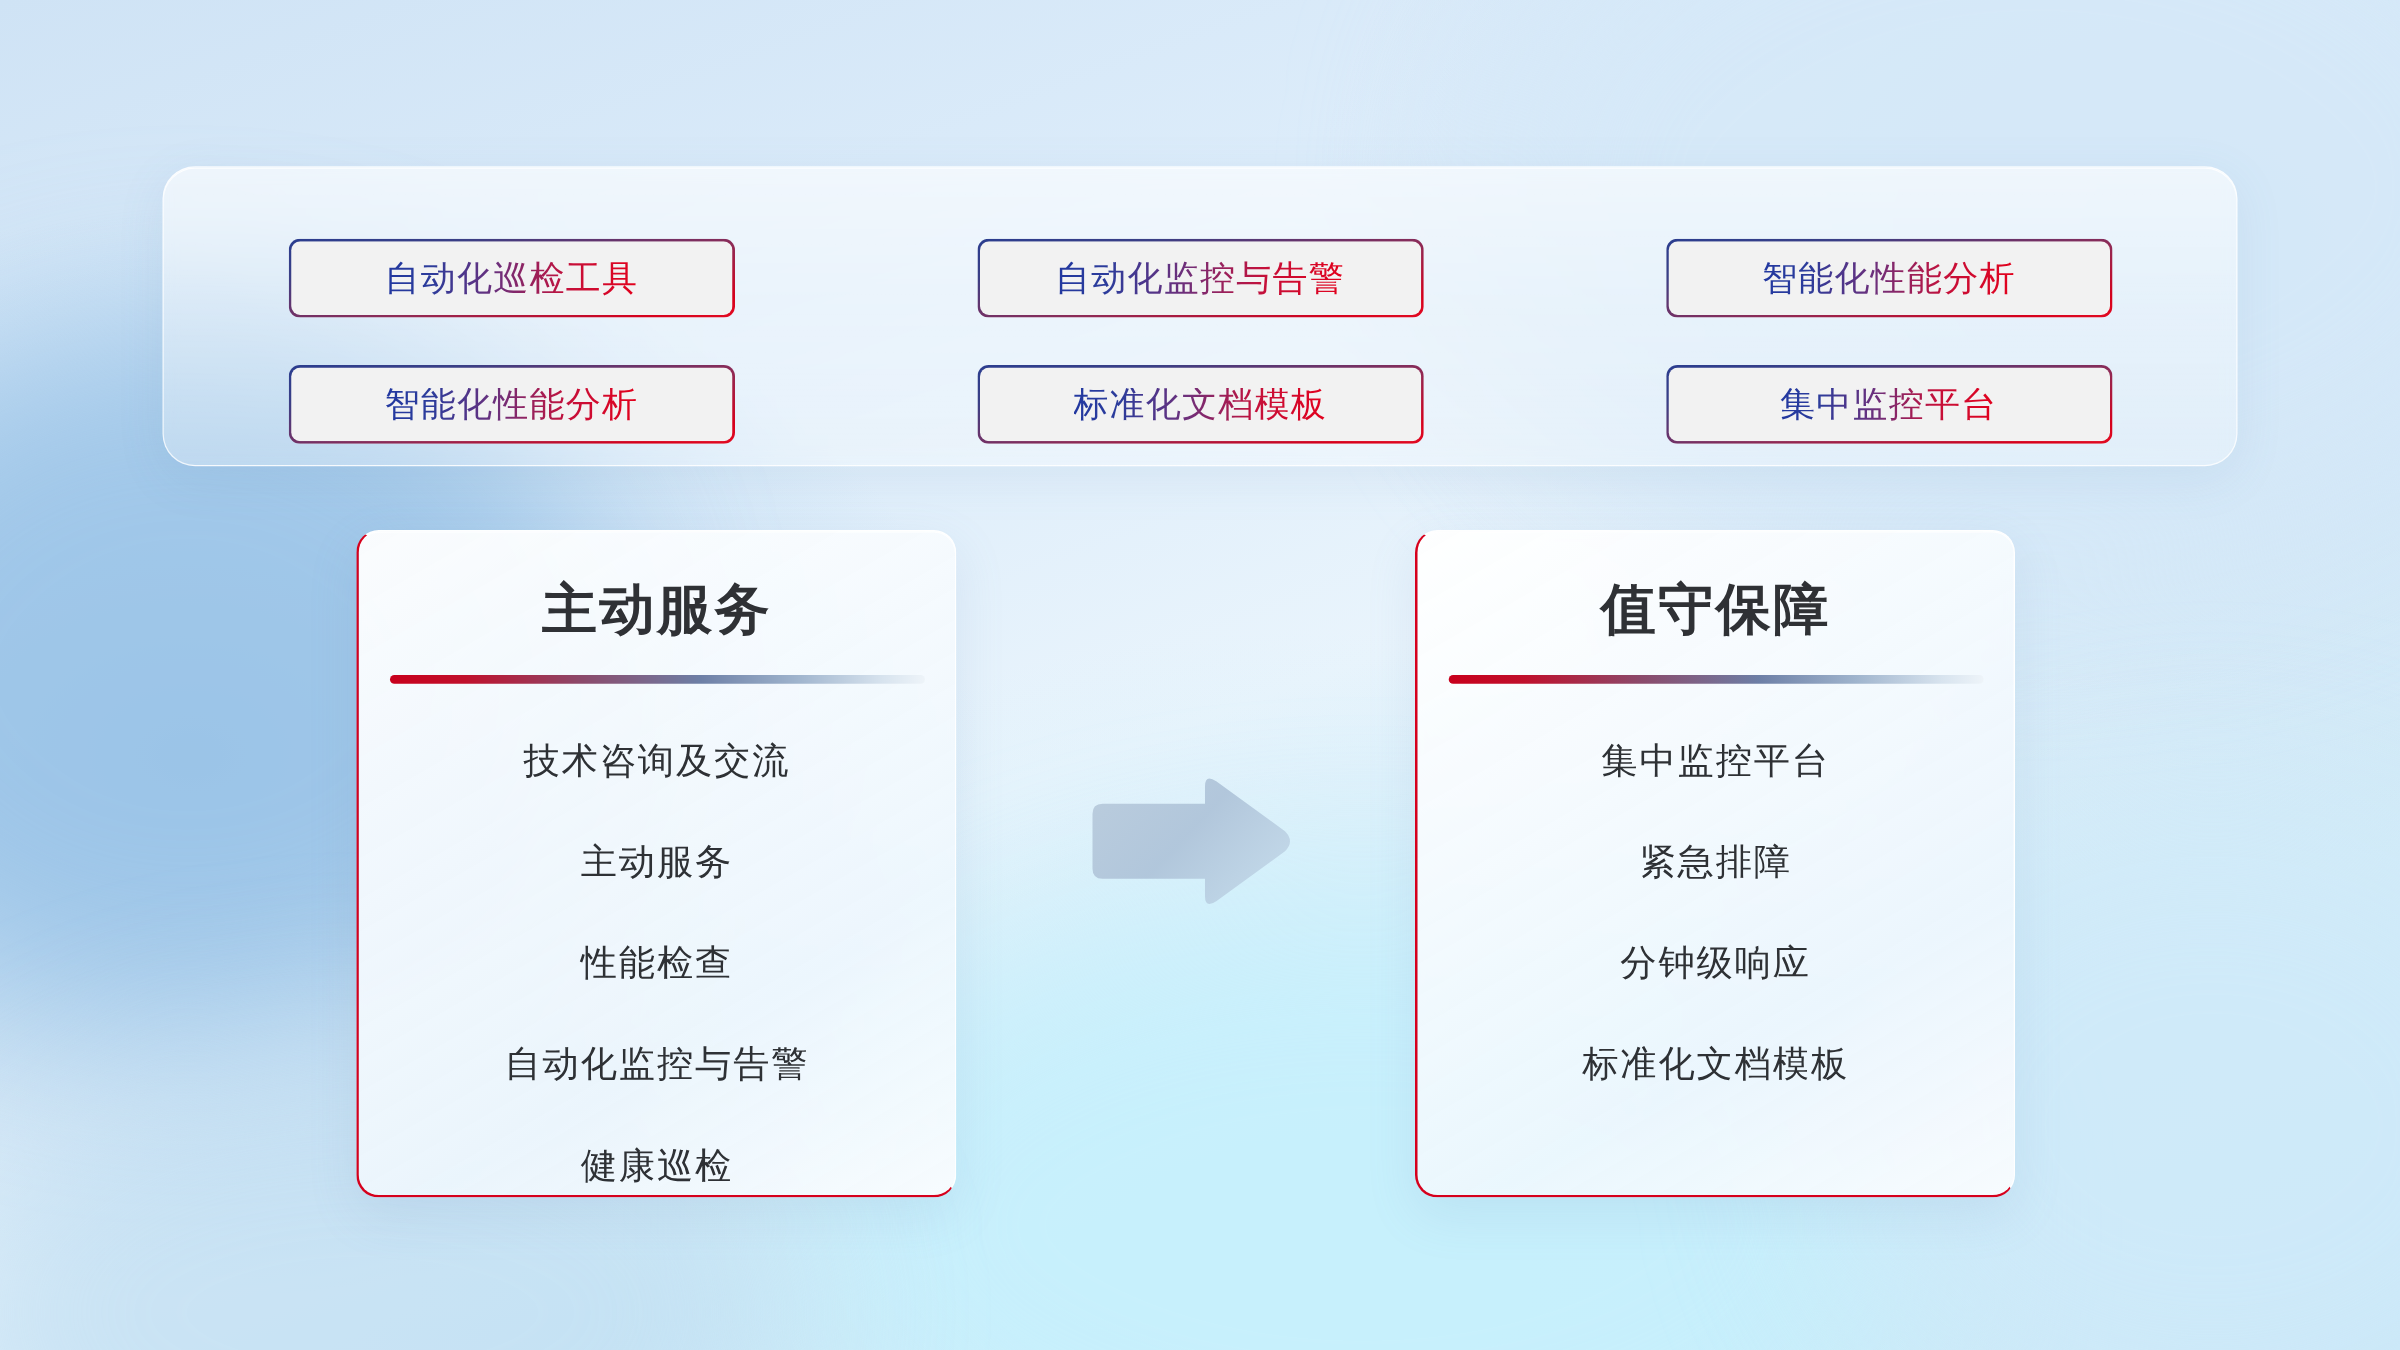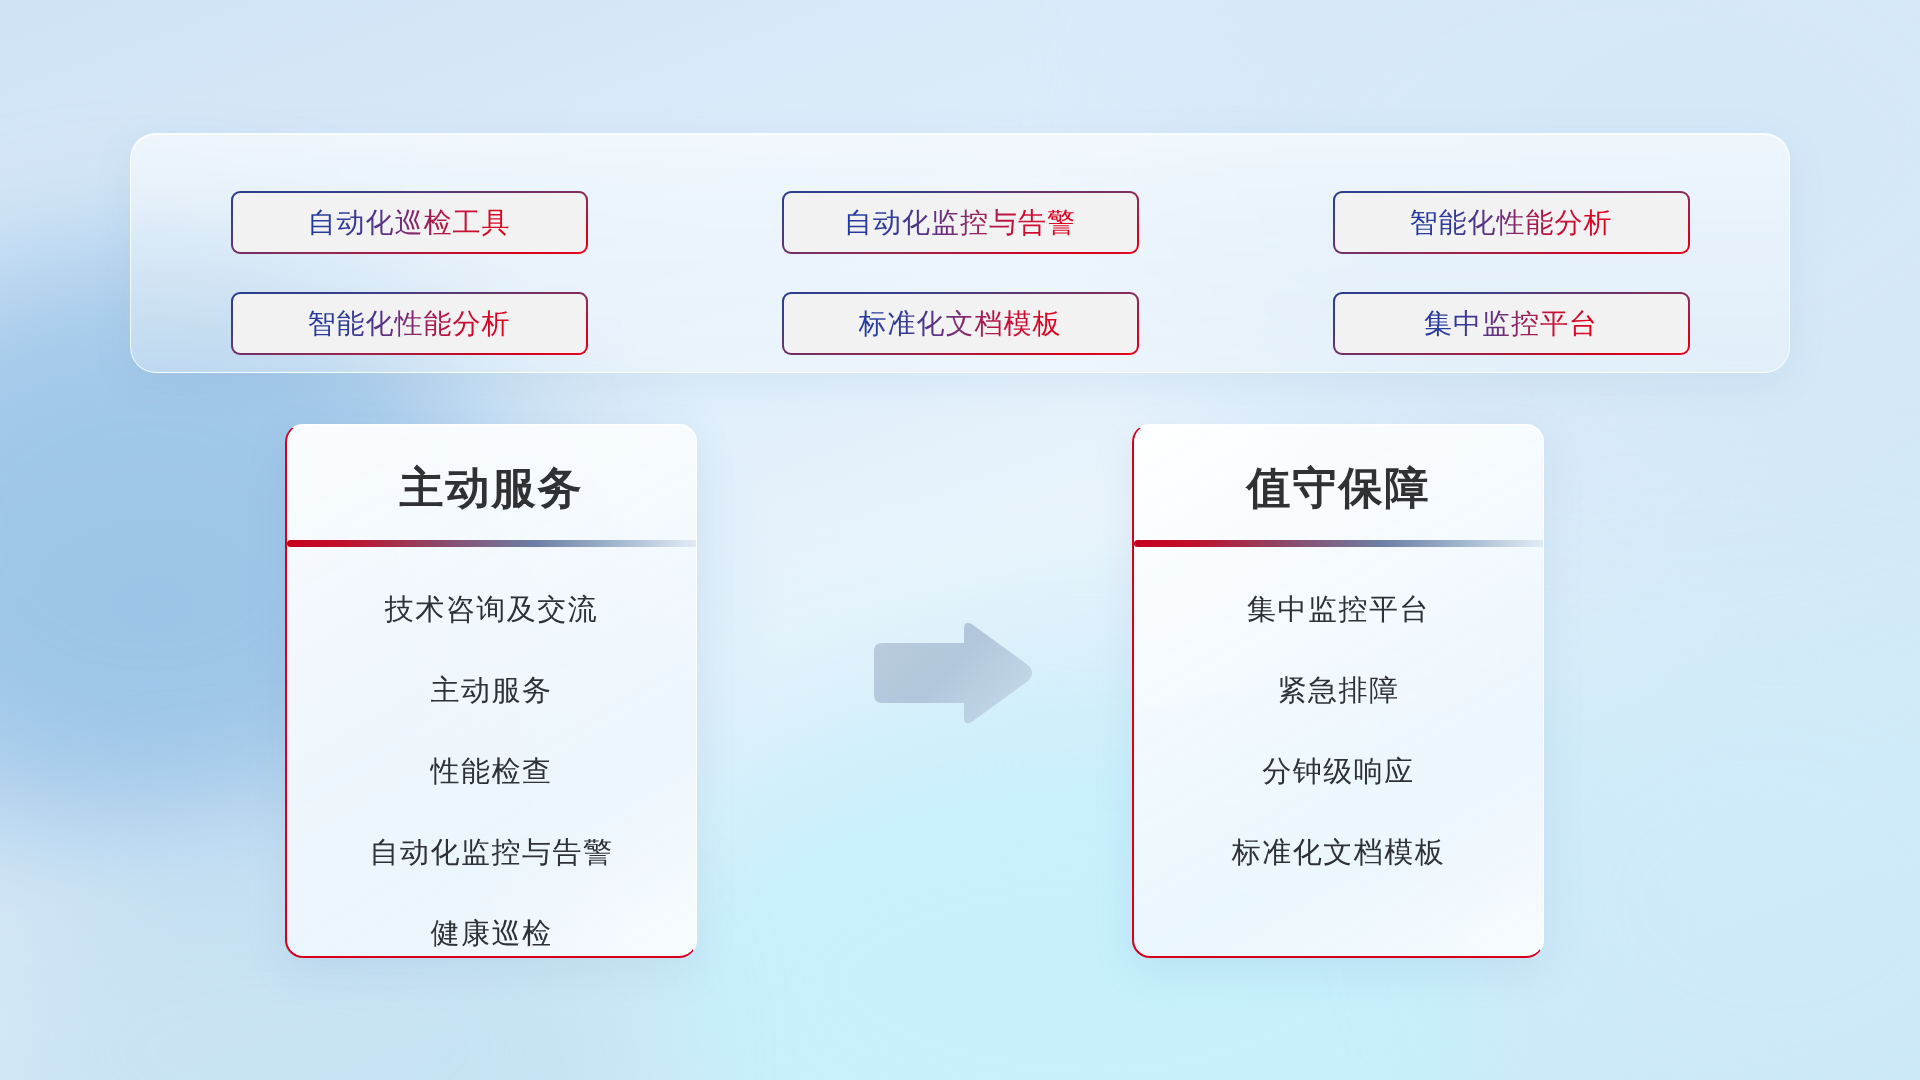--- a/index.html
+++ b/index.html
@@ -92,21 +92,21 @@
     -webkit-background-clip: text;
     background-clip: text;
     color: transparent;
     -webkit-text-fill-color: transparent;
     white-space: nowrap;
   }
 
   
   .card {
     position: absolute;
-    width: 412px;
+    width: 480px;
     height: 534px;
     border-radius: 18px;
     box-sizing: border-box;
     background: linear-gradient(150deg, rgba(255,255,255,0.95) 0%, rgba(247,251,254,0.92) 35%, rgba(239,247,253,0.88) 70%, rgba(250,252,254,0.92) 100%);
     border: 1px solid rgba(255,255,255,0.9);
     border-left: 2px solid #d6001c;
     border-bottom: 2px solid #d6001c;
     box-shadow: 0 14px 40px rgba(110,150,190,0.14), inset 0 1px 0 rgba(255,255,255,0.9);
     backdrop-filter: blur(4px);
     overflow: hidden;

